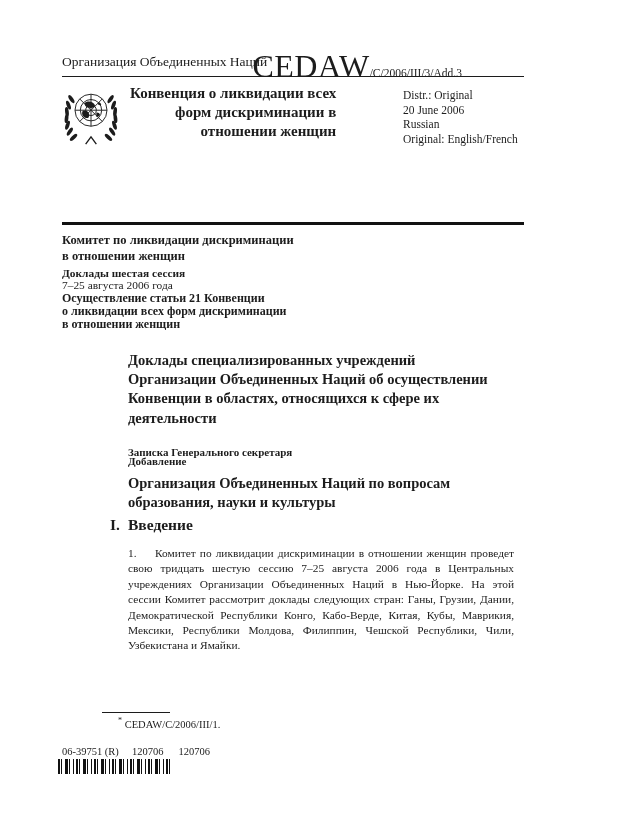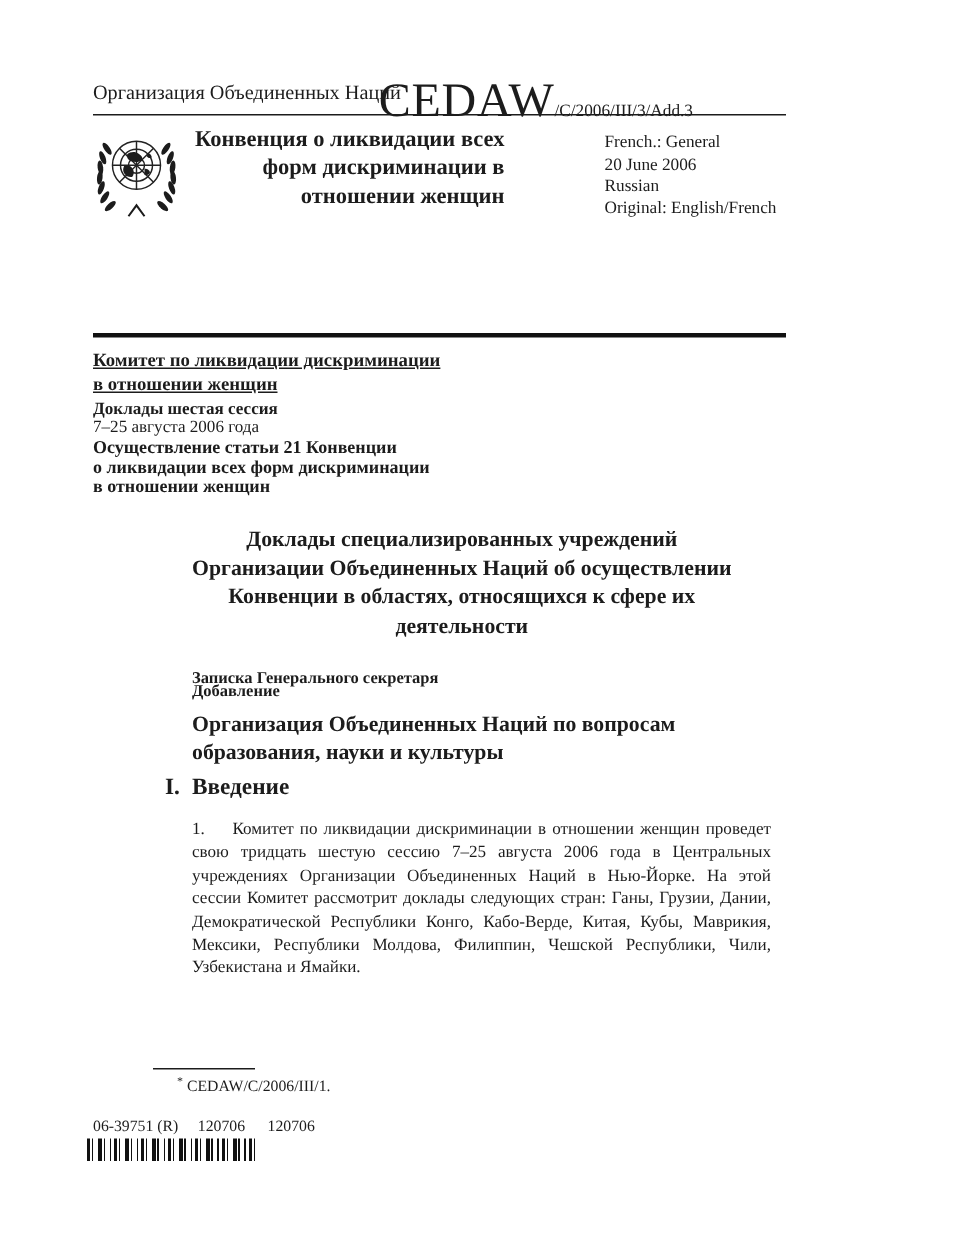--- a/index.html
+++ b/index.html
@@ -20,28 +20,28 @@
 
   
   .emblem { position: absolute; left: 59px; top: 84px; }
   .conv-title { position: absolute; left: 130px; top: 84px; font-size: 15px; line-height: 19px; font-weight: bold; text-align: right; }
   .distr-block { position: absolute; left: 403px; top: 88px; font-size: 11.5px; line-height: 14.6px; }
 
   .rule-thick { position: absolute; left: 62px; top: 222px; width: 516px; height: 2.5px; background: #111; }
 
   
   .committee { position: absolute; left: 62px; top: 232px; }
-  .committee-name { font-size: 12.5px; line-height: 16px; font-weight: bold; text-decoration: underline; }
+  .committee-name { font-size: 12.5px; line-height: 16px; font-weight: bold; }
   .committee-session { font-size: 11.4px; line-height: 12.2px; font-weight: bold; margin-top: 3px; }
   .committee-agenda, .committee-dates { font-size: 11.4px; line-height: 12.2px; }
   .committee-agenda .marker { vertical-align: super; font-size: 8px; }
   .committee-subject { font-size: 12px; line-height: 12.6px; font-weight: bold; margin-top: 1px; }
 
   
-  .body-title { position: absolute; left: 128px; top: 351px; font-size: 14.5px; line-height: 19.2px; font-weight: bold; text-align: center; }
+  .body-title { position: absolute; left: 128px; top: 351px; font-size: 14.5px; line-height: 19.2px; font-weight: bold; }
   .subtitle { position: absolute; left: 128px; top: 446px; font-size: 11px; font-weight: bold; }
   .addendum { position: absolute; left: 128px; top: 455px; font-size: 11px; font-weight: bold; }
   .agency-title { position: absolute; left: 128px; top: 474px; font-size: 14.5px; line-height: 19.2px; font-weight: bold; }
 
   .section-heading { position: absolute; left: 110px; top: 516px; font-size: 15.5px; font-weight: bold; display: flex; }
   .section-heading .num { display: inline-block; width: 18px; }
 
   .para { position: absolute; left: 128px; top: 546px; width: 386px; font-size: 11.4px; line-height: 15.4px; text-align: justify; }
   .para .para-num { display: inline-block; width: 27px; }
 
@@ -108,21 +108,21 @@
         <ellipse cx="55.2" cy="21.8" rx="1.9" ry="4.8" transform="rotate(21 55.2 21.8)"></ellipse>
         <ellipse cx="52.2" cy="15.6" rx="1.9" ry="4.8" transform="rotate(35 52.2 15.6)"></ellipse>
       </g>
       <path d="M26.5 62 L32 54.5 L37.5 62" stroke="#1c1c1c" stroke-width="1.4" fill="none"></path>
     </svg>
   </div>
   <div class="conv-title preline">Конвенция о ликвидации всех
 форм дискриминации в
 отношении женщин</div>
   <div class="distr-block">
-    <div>French.: General</div>
+    <div>Distr.: Original</div>
     <div>20 June 2006</div>
     <div>Russian</div>
     <div>Original: English/French</div>
   </div>
 
   <div class="rule-thick"></div>
 
   <div class="committee">
     <div class="committee-name preline">Комитет по ликвидации дискриминации
 в отношении женщин</div>

